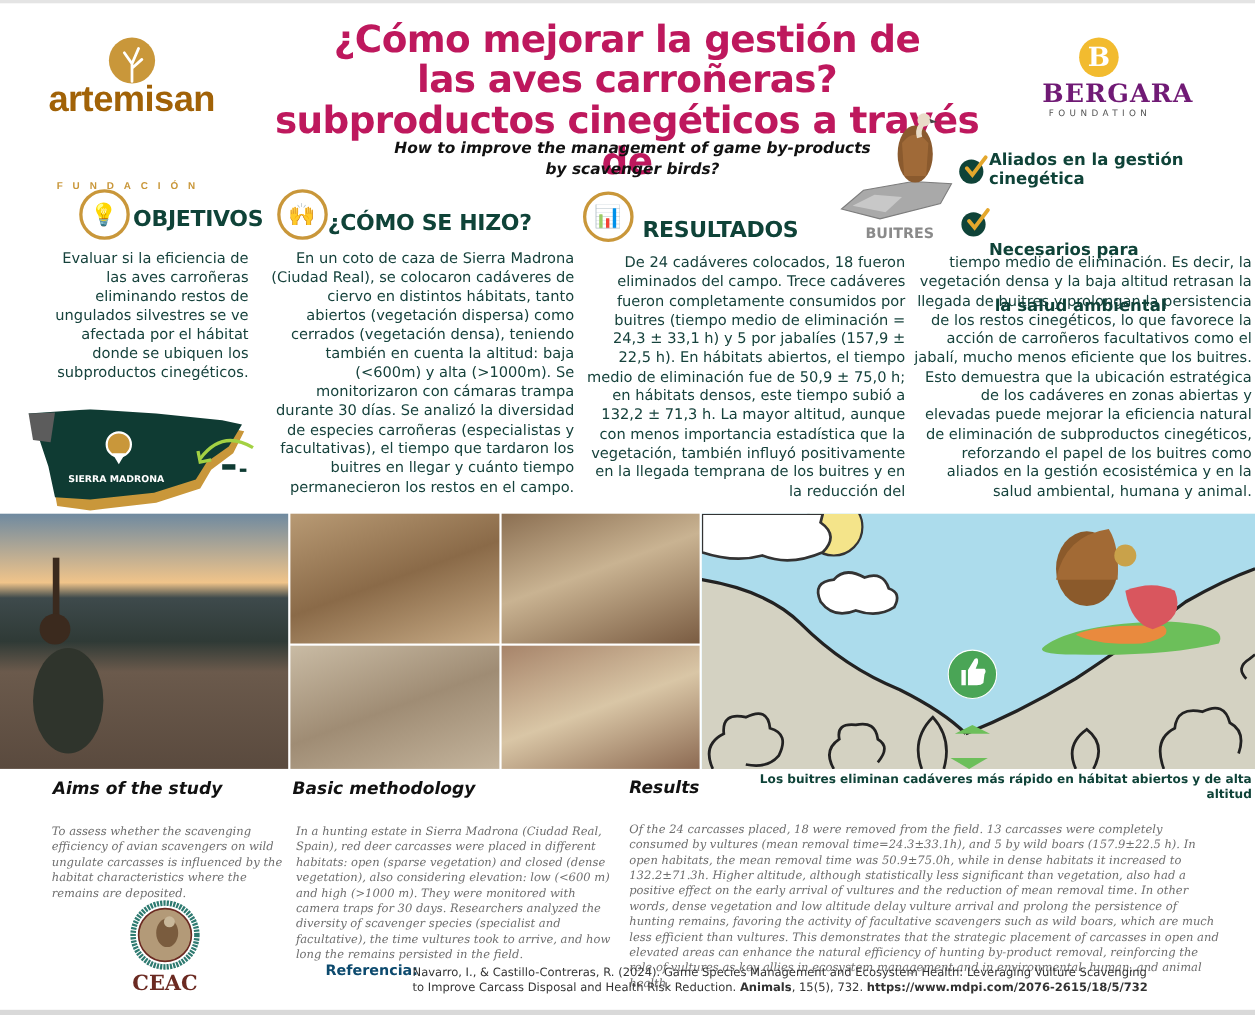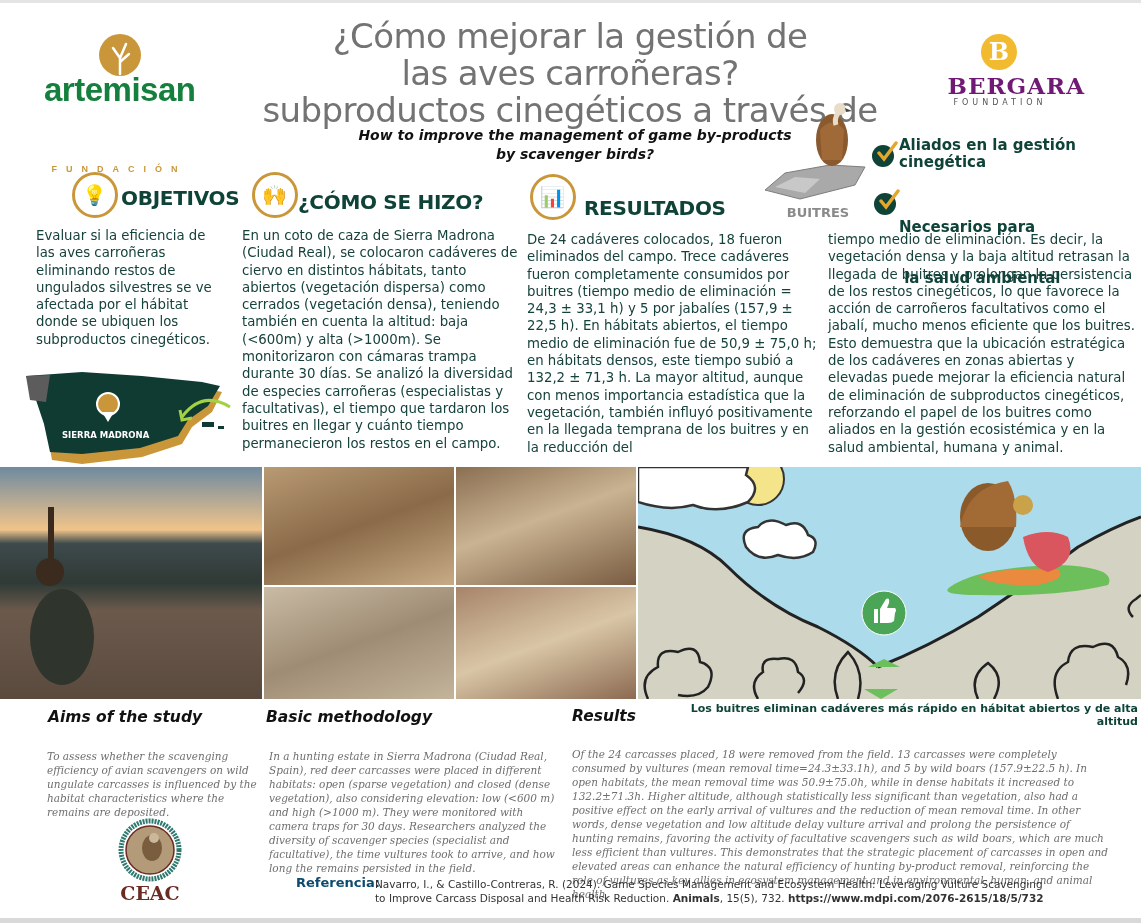--- a/index.html
+++ b/index.html
@@ -5,42 +5,42 @@
   * { box-sizing: border-box; margin: 0; padding: 0; }
   html, body { width: 1141px; height: 923px; overflow: hidden; background: #ffffff; }
   body { position: relative; font-family: "DejaVu Sans", sans-serif; color: #16423c; }
   .abs { position: absolute; }
   .top-border { left:0; top:0; width:1141px; height:3px; background:#e4e4e4; }
   .bottom-border { left:0; top:918px; width:1141px; height:5px; background:#d9d9d9; }
 
   
   .artemisan { left:44px; top:32px; width:150px; height:80px; }
   .artemisan .tree { position:absolute; left:55px; top:2px; width:42px; height:42px; border-radius:50%; background:#c9973a; }
-  .artemisan .word { position:absolute; left:0; top:40px; width:150px; text-align:right; font-family:"Liberation Sans",sans-serif; font-weight:bold; font-size:33px; color:#15803d; letter-spacing:-0.5px; line-height:36px; }
+  .artemisan .word { position:absolute; left:0; top:40px; width:150px; text-align:right; font-family:"Liberation Sans",sans-serif; font-weight:bold; font-size:33px; color:#a16207; letter-spacing:-0.5px; line-height:36px; }
   .artemisan .sub { position:absolute; left:2px; top:92px; width:146px; text-align:center; font-family:"Liberation Sans",sans-serif; font-weight:bold; font-size:9px; letter-spacing:9px; color:#c9973a;margin-top:40px; }
   .bergara { left:915px; top:34px; width:170px; height:75px; }
   .bergara .b { position:absolute; left:66px; top:0; width:36px; height:36px; border-radius:50%; background:#f2bb2f; color:#fff; font-weight:bold; font-size:24px; text-align:center; line-height:36px; font-family:"DejaVu Serif",serif; }
   .bergara .word { position:absolute; left:0; top:38px; width:170px; text-align:right; font-family:"DejaVu Serif",serif; font-weight:bold; font-size:23px; letter-spacing:1px; color:#701a75; }
   .bergara .sub { position:absolute; left:0; top:64px; width:170px; text-align:center; font-size:8px; letter-spacing:4px; color:#555; }
 
   
-  .title { left:235px; top:18px; width:670px; text-align:center; font-family:"DejaVu Sans",sans-serif; font-weight:normal; font-size:34px; line-height:37px; color:#737373; letter-spacing:-0.6px; }
+  .title { left:235px; top:18px; width:670px; text-align:center; font-family:"DejaVu Sans",sans-serif; font-weight:bold; font-size:34px; line-height:37px; color:#be185d; letter-spacing:-0.6px; }
   .subtitle { left:335px; top:126px; width:480px; text-align:center; font-family:"DejaVu Sans",sans-serif; font-style:italic; font-weight:bold; font-size:14px; line-height:19px; color:#111; }
 
   
   .vulture { left:760px; top:95px; width:110px; height:110px; }
   .buitres-label { left:778px; top:205px; width:80px; text-align:center; font-weight:bold; font-size:13px; color:#8a8a8a; }
   .check { width:22px; height:22px; border-radius:50%; background:#0f4338; }
   .check-text { font-weight:bold; font-size:15px; line-height:17px; color:#0f4338; }
 
   
   .sec-icon { width:46px; height:46px; border-radius:50%; border:3px solid #c9973a; background:#fff; display:flex; align-items:center; justify-content:center; font-size:20px; }
   .sec-head { font-weight:bold; font-size:20px; color:#0f4338; letter-spacing:-0.3px; }
 
-  .body-text { font-family:"DejaVu Sans",sans-serif; font-size:13.3px; line-height:17.3px; color:#16423c; }
+  .body-text { font-family:"DejaVu Sans",sans-serif; font-size:13.3px; line-height:17.3px; color:#16423c;text-align:right; }
 
   
   .map { left:22px; top:372px; width:210px; height:95px; }
 
   
   .photo { overflow:hidden; }
   .p-main { left:0; top:467px; width:262px; height:232px; background:linear-gradient(180deg,#6f8aa0 0%, #f0c48a 27%, #3e4a4c 33%, #2f3a36 50%, #6b5a4c 62%, #5a4a3e 100%); }
   .p1 { left:264px; top:467px; width:190px; height:118px; background:linear-gradient(160deg,#b89a74,#8a6a48 50%,#c7ab86); }
   .p2 { left:456px; top:467px; width:180px; height:118px; background:linear-gradient(160deg,#8b6f52,#c9b392 45%,#7a5c42); }
   .p3 { left:264px; top:587px; width:190px; height:112px; background:linear-gradient(160deg,#c9bba4,#9f8c74 50%,#c4b49c); }

